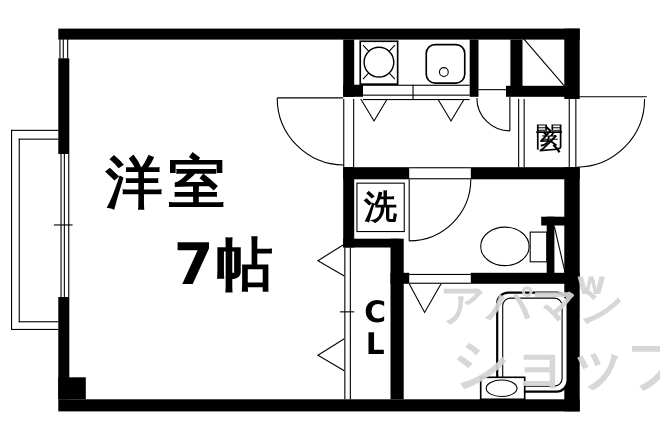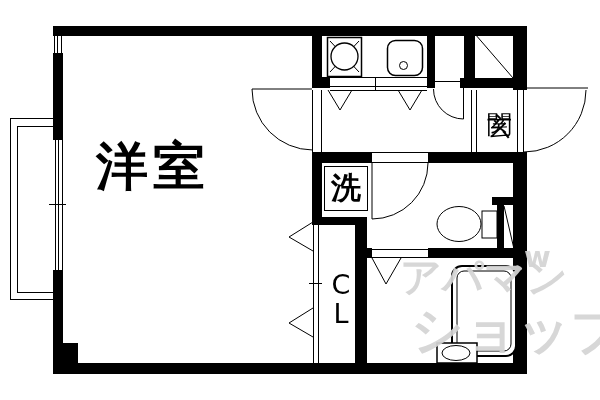--- a/index.html
+++ b/index.html
@@ -10,21 +10,21 @@
   .tline{position:absolute;background:var(--wall-color,#000);}
   .svgov{position:absolute;left:0;top:0;z-index:2;}
   .lbl{position:absolute;color:#000;z-index:3;}
   .room-name{left:96px;top:132px;font-size:52px;font-weight:600;letter-spacing:5px;}
   .room-size{left:158px;top:206px;font-size:52px;font-weight:600;letter-spacing:2px;}
   .genkan{left:487px;top:92px;font-size:25px;font-weight:500;writing-mode:vertical-rl;
           text-orientation:upright;letter-spacing:1px;line-height:1;}
   .laundry{left:324px;top:166px;width:42px;height:43px;border:1px solid #000;
            display:flex;align-items:center;justify-content:center;
            font-size:30px;font-weight:600;}
-  .cl{left:328px;top:270px;width:26px;font-size:27px;font-weight:400;line-height:1.08;
+  .cl{left:328px;top:270px;width:26px;font-size:27px;font-weight:700;line-height:1.08;
       text-align:center;word-break:break-all;}
   .wm{position:absolute;color:var(--wm-color,#d4d4d4);opacity:0.93;font-weight:700;
       z-index:5;white-space:nowrap;}
   .wm1{left:400px;top:250px;font-size:41px;letter-spacing:0px;}
   .wm2{left:411px;top:296px;font-size:52px;letter-spacing:0px;}
   .wm3{left:524px;top:240px;font-size:29px;}
 </style>
 </head>
 <body>
 
@@ -142,20 +142,21 @@
       <rect x="457" y="271" width="54" height="80" rx="7" fill="none" stroke="#000" stroke-width="1"></rect>
     </g>
 
     <g>
       <rect x="437" y="343" width="40" height="20" fill="#fff" stroke="#000" stroke-width="1.5"></rect>
       <ellipse cx="456" cy="353" rx="14" ry="7.5" fill="none" stroke="#000" stroke-width="1"></ellipse>
     </g>
   </svg>
 
   <div class="lbl room-name">洋室</div>
+  <div class="lbl room-size">7帖</div>
   <div class="lbl genkan">玄関</div>
   <div class="lbl laundry">洗</div>
   <div class="lbl cl">CL</div>
 
   <div class="wm wm1">アパマン</div>
   <div class="wm wm2">ショップ</div>
   <div class="wm wm3">w</div>
 
 </div>
 

